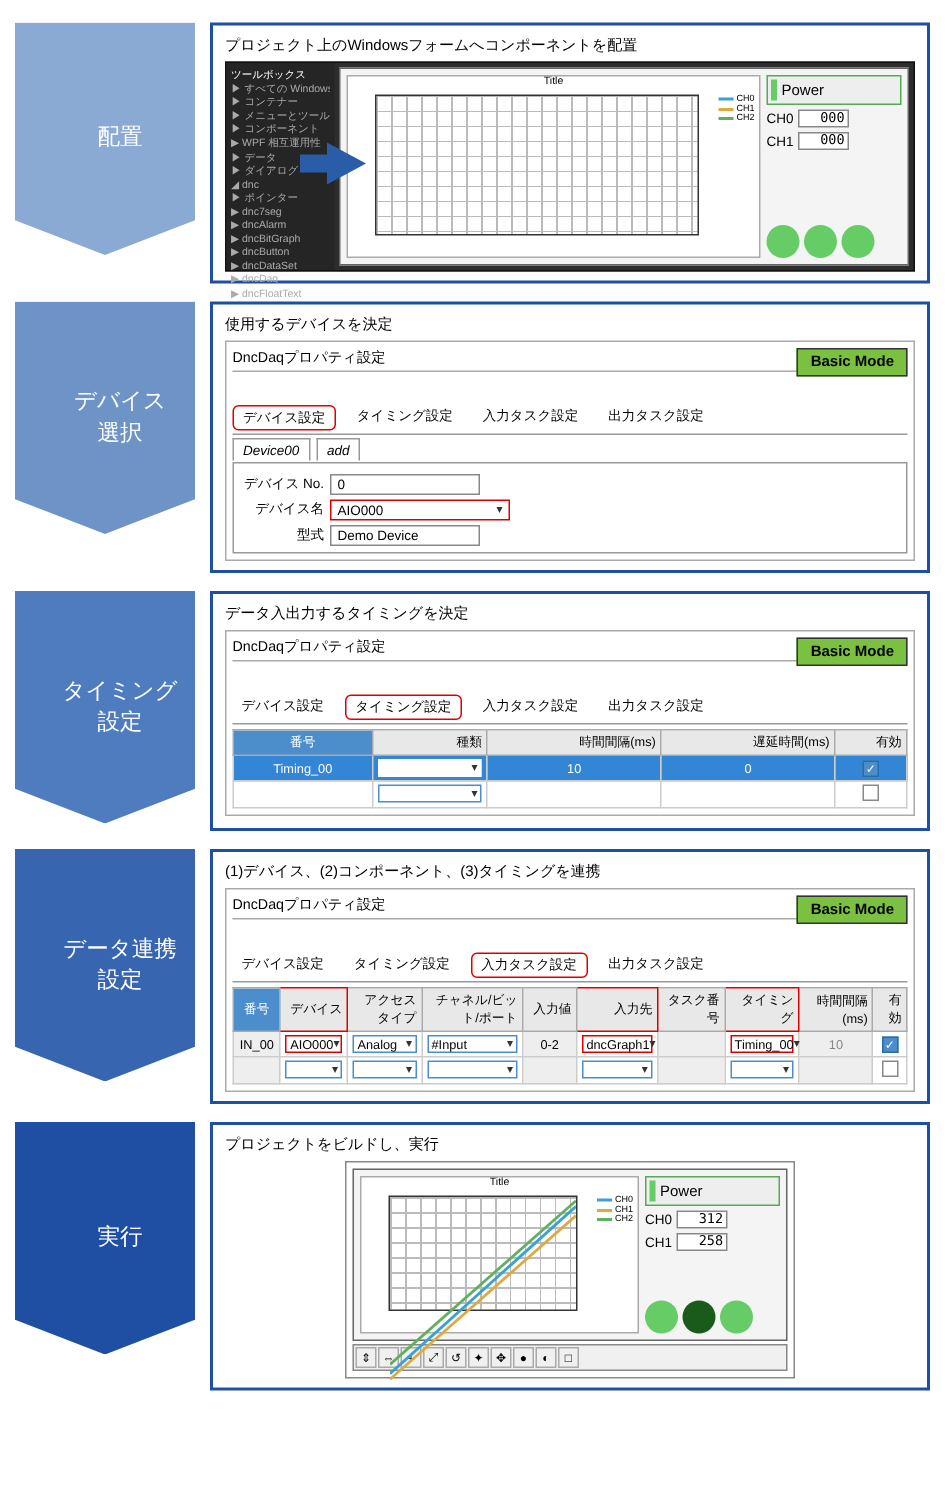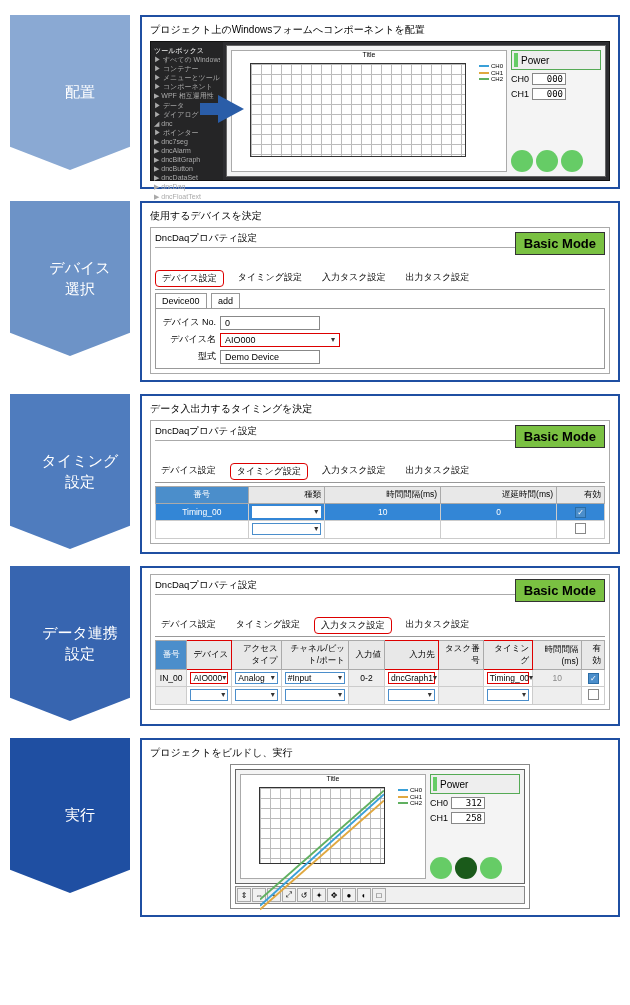--- a/index.html
+++ b/index.html
@@ -8,23 +8,23 @@
 .step-arrow { width: 120px; flex-shrink: 0; position: relative; }
 .step-body { height: 155px; display: flex; align-items: center; justify-content: center; color: #fff; font-size: 15px; line-height: 1.35; text-align: center; clip-path: polygon(0 0, 100% 0, 100% 85%, 50% 100%, 0 85%); padding-left: 20px; }
 .step-arrow.last .step-body { clip-path: polygon(0 0, 100% 0, 100% 85%, 50% 100%, 0 85%); }
 .s1 { background: #8aa9d3; } .s2 { background: #6d93c7; } .s3 { background: #4f7cbe; }
 .s4 { background: #3765b0; } .s5 { background: #1f4fa2; }
 .panel { flex: 1; border: 2px solid #1f4fa2; margin-left: 10px; padding: 6px 8px; min-height: 160px; }
 .panel-title { font-size: 10px; margin-bottom: 4px; }
 .tab-row { font-size: 9px; border-bottom: 1px solid #999; padding: 2px 0; display: flex; gap: 8px; }
 .tab { padding: 1px 6px; }
 .tab.active { border: 1.5px solid #d00; border-radius: 4px; }
-.basic-mode { float: right; background: #7ac142; color: #000; font-size: 13px; font-weight: bold; padding: 3px 8px; border: 1px solid #333; }
+.basic-mode { float: right; background: #7ac142; color: #000; font-size: 10px; font-weight: bold; padding: 3px 8px; border: 1px solid #333; }
 .prop-title { font-size: 9.5px; border-bottom: 1px solid #aaa; padding-bottom: 2px; margin-bottom: 20px; }
-.sub-tab { font-size: 9px; padding: 2px 6px; border: 1px solid #999; border-bottom: none; display: inline-block; background: #fff; }
+.sub-tab { font-size: 9px; padding: 2px 6px; border: 1px solid #999; border-bottom: none; display: inline-block; background: #fff; font-style: italic; }
 .field-row { display: flex; font-size: 9px; margin-top: 3px; }
 .field-label { width: 60px; text-align: right; padding-right: 4px; }
 .field-val { border: 1px solid #888; padding: 1px 4px; width: 100px; background: #fff; }
 .field-val.hl { border: 1.5px solid #d00; width: 120px; display: flex; justify-content: space-between; }
 .chev { font-size: 8px; color: #333; }
 .tbl { font-size: 8.5px; border-collapse: collapse; width: 100%; margin-top: 3px; }
 .tbl th { background: #4b8ecb; color: #fff; font-weight: normal; border: 1px solid #aaa; padding: 2px 3px; }
 .tbl th.sel { background: #e8e8e8; color: #000; text-align: right; }
 .tbl td { border: 1px solid #ccc; padding: 2px 3px; text-align: center; background: #fff; }
 .tbl td.blue { background: #3386d6; color: #fff; }
@@ -224,20 +224,21 @@
   </div>
  </div>
 </div>
 
 <div class="row">
  <div class="step-arrow">
   <div class="step-body s4" style="white-space:pre-line;">データ連携
 設定</div>
  </div>
  <div class="panel">
+  <div class="panel-title">(1)デバイス、(2)コンポーネント、(3)タイミングを連携</div>
   <div style="border:1px solid #aaa; padding:4px;">
    <div class="prop-title"><span>DncDaqプロパティ設定</span>
     <span class="basic-mode">Basic Mode</span></div>
    <div class="tab-row">
     <span class="tab">デバイス設定</span>
     <span class="tab">タイミング設定</span>
     <span class="tab active">入力タスク設定</span>
     <span class="tab">出力タスク設定</span>
    </div>
    <table class="tbl" style="table-layout:fixed;">

